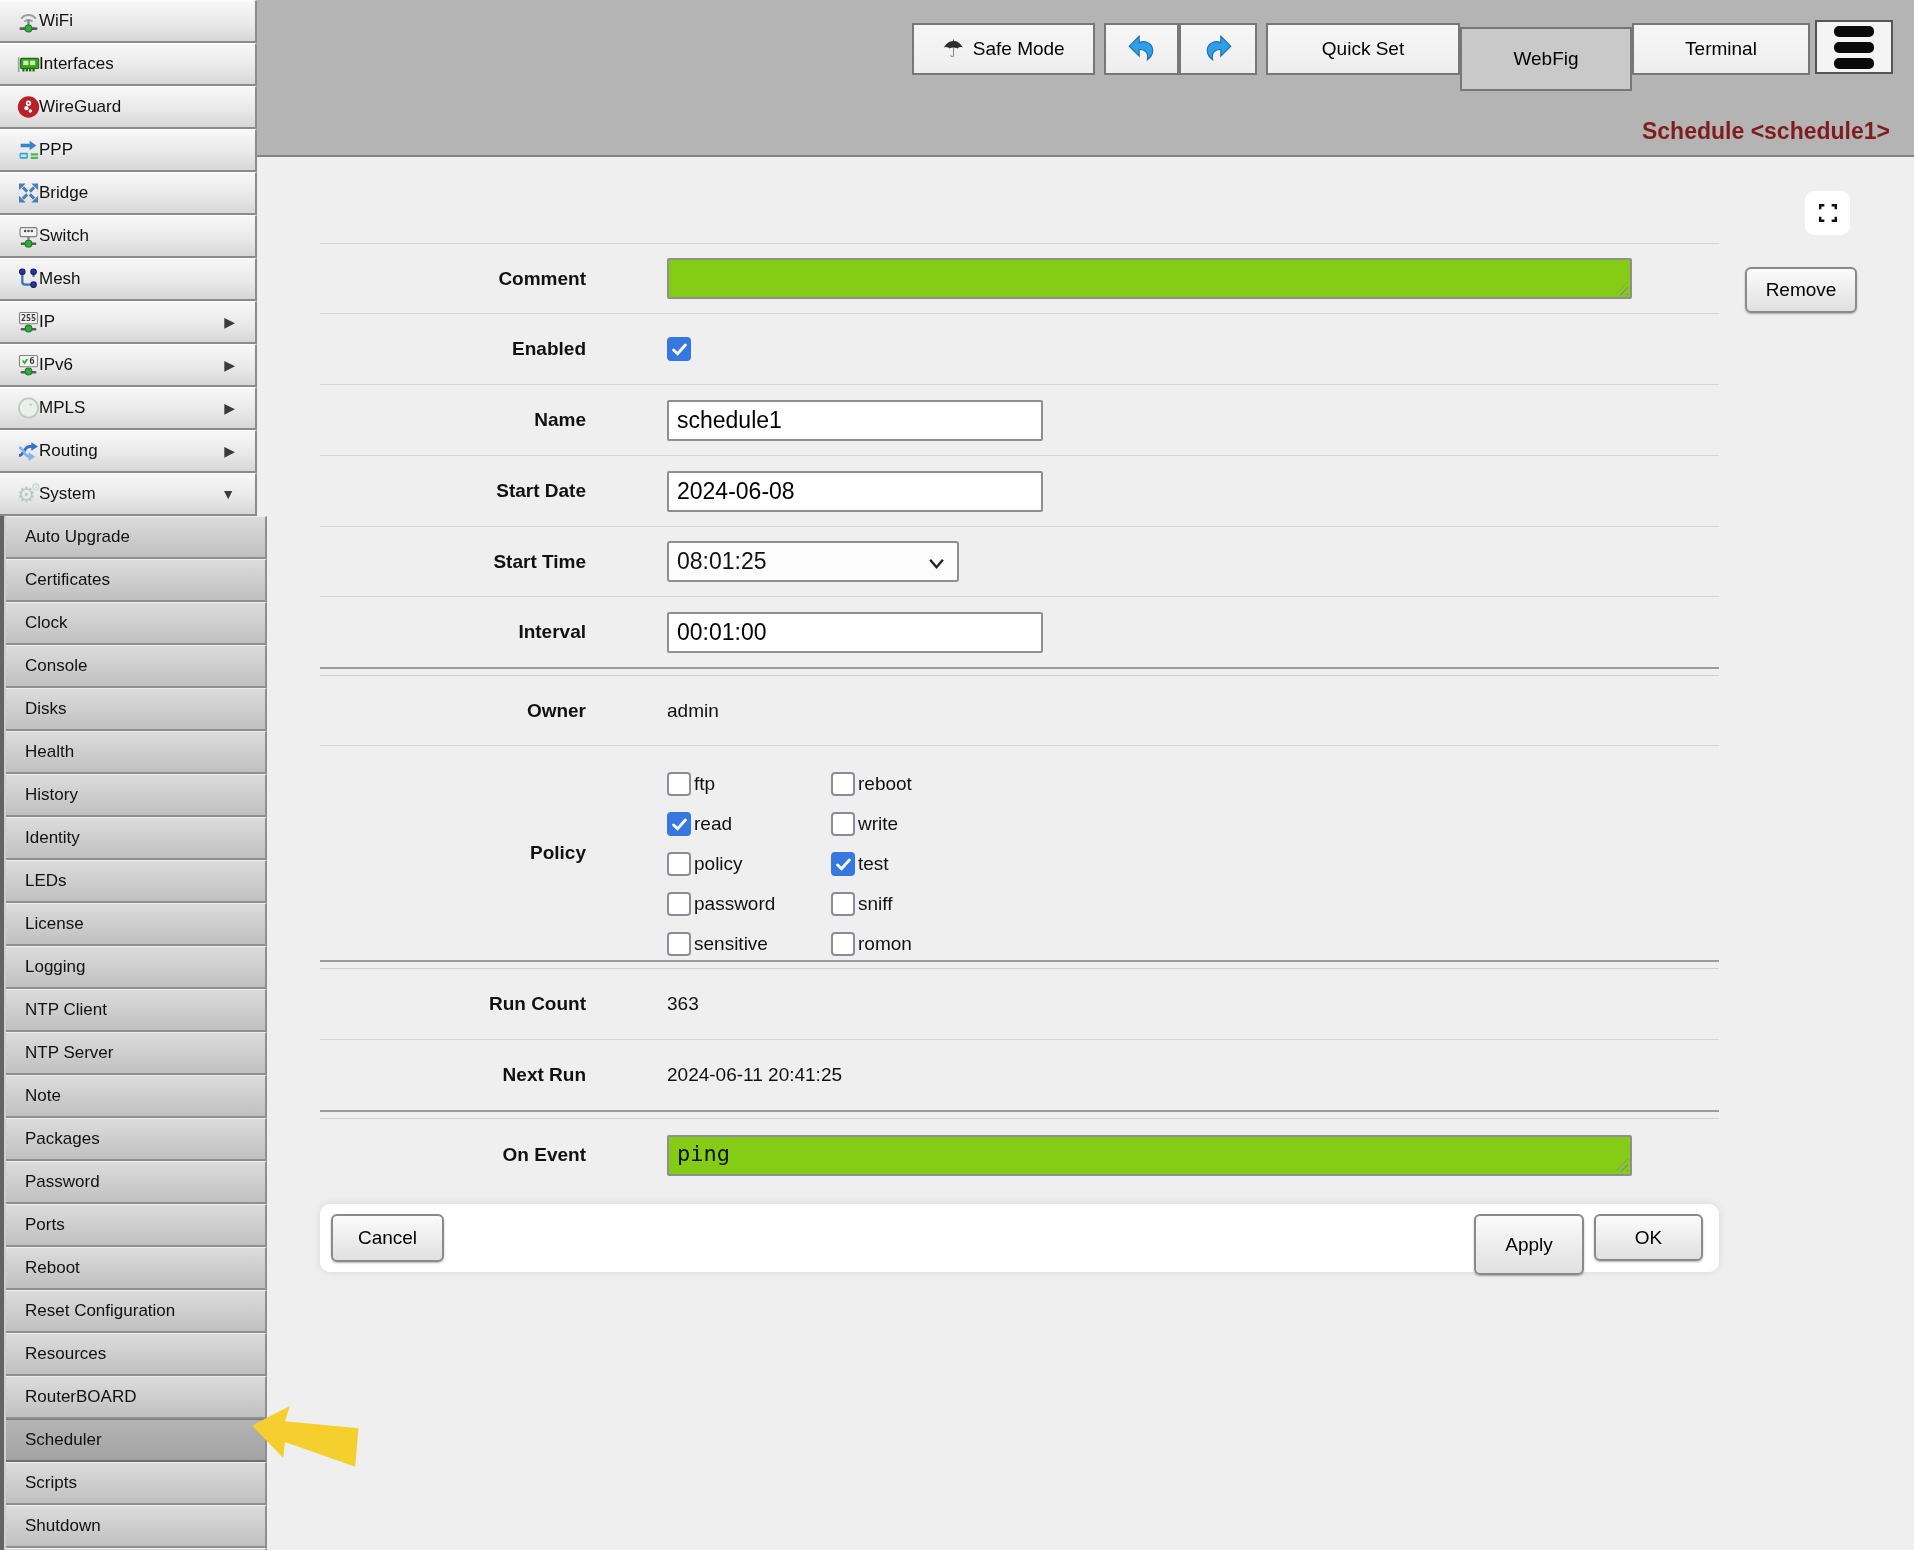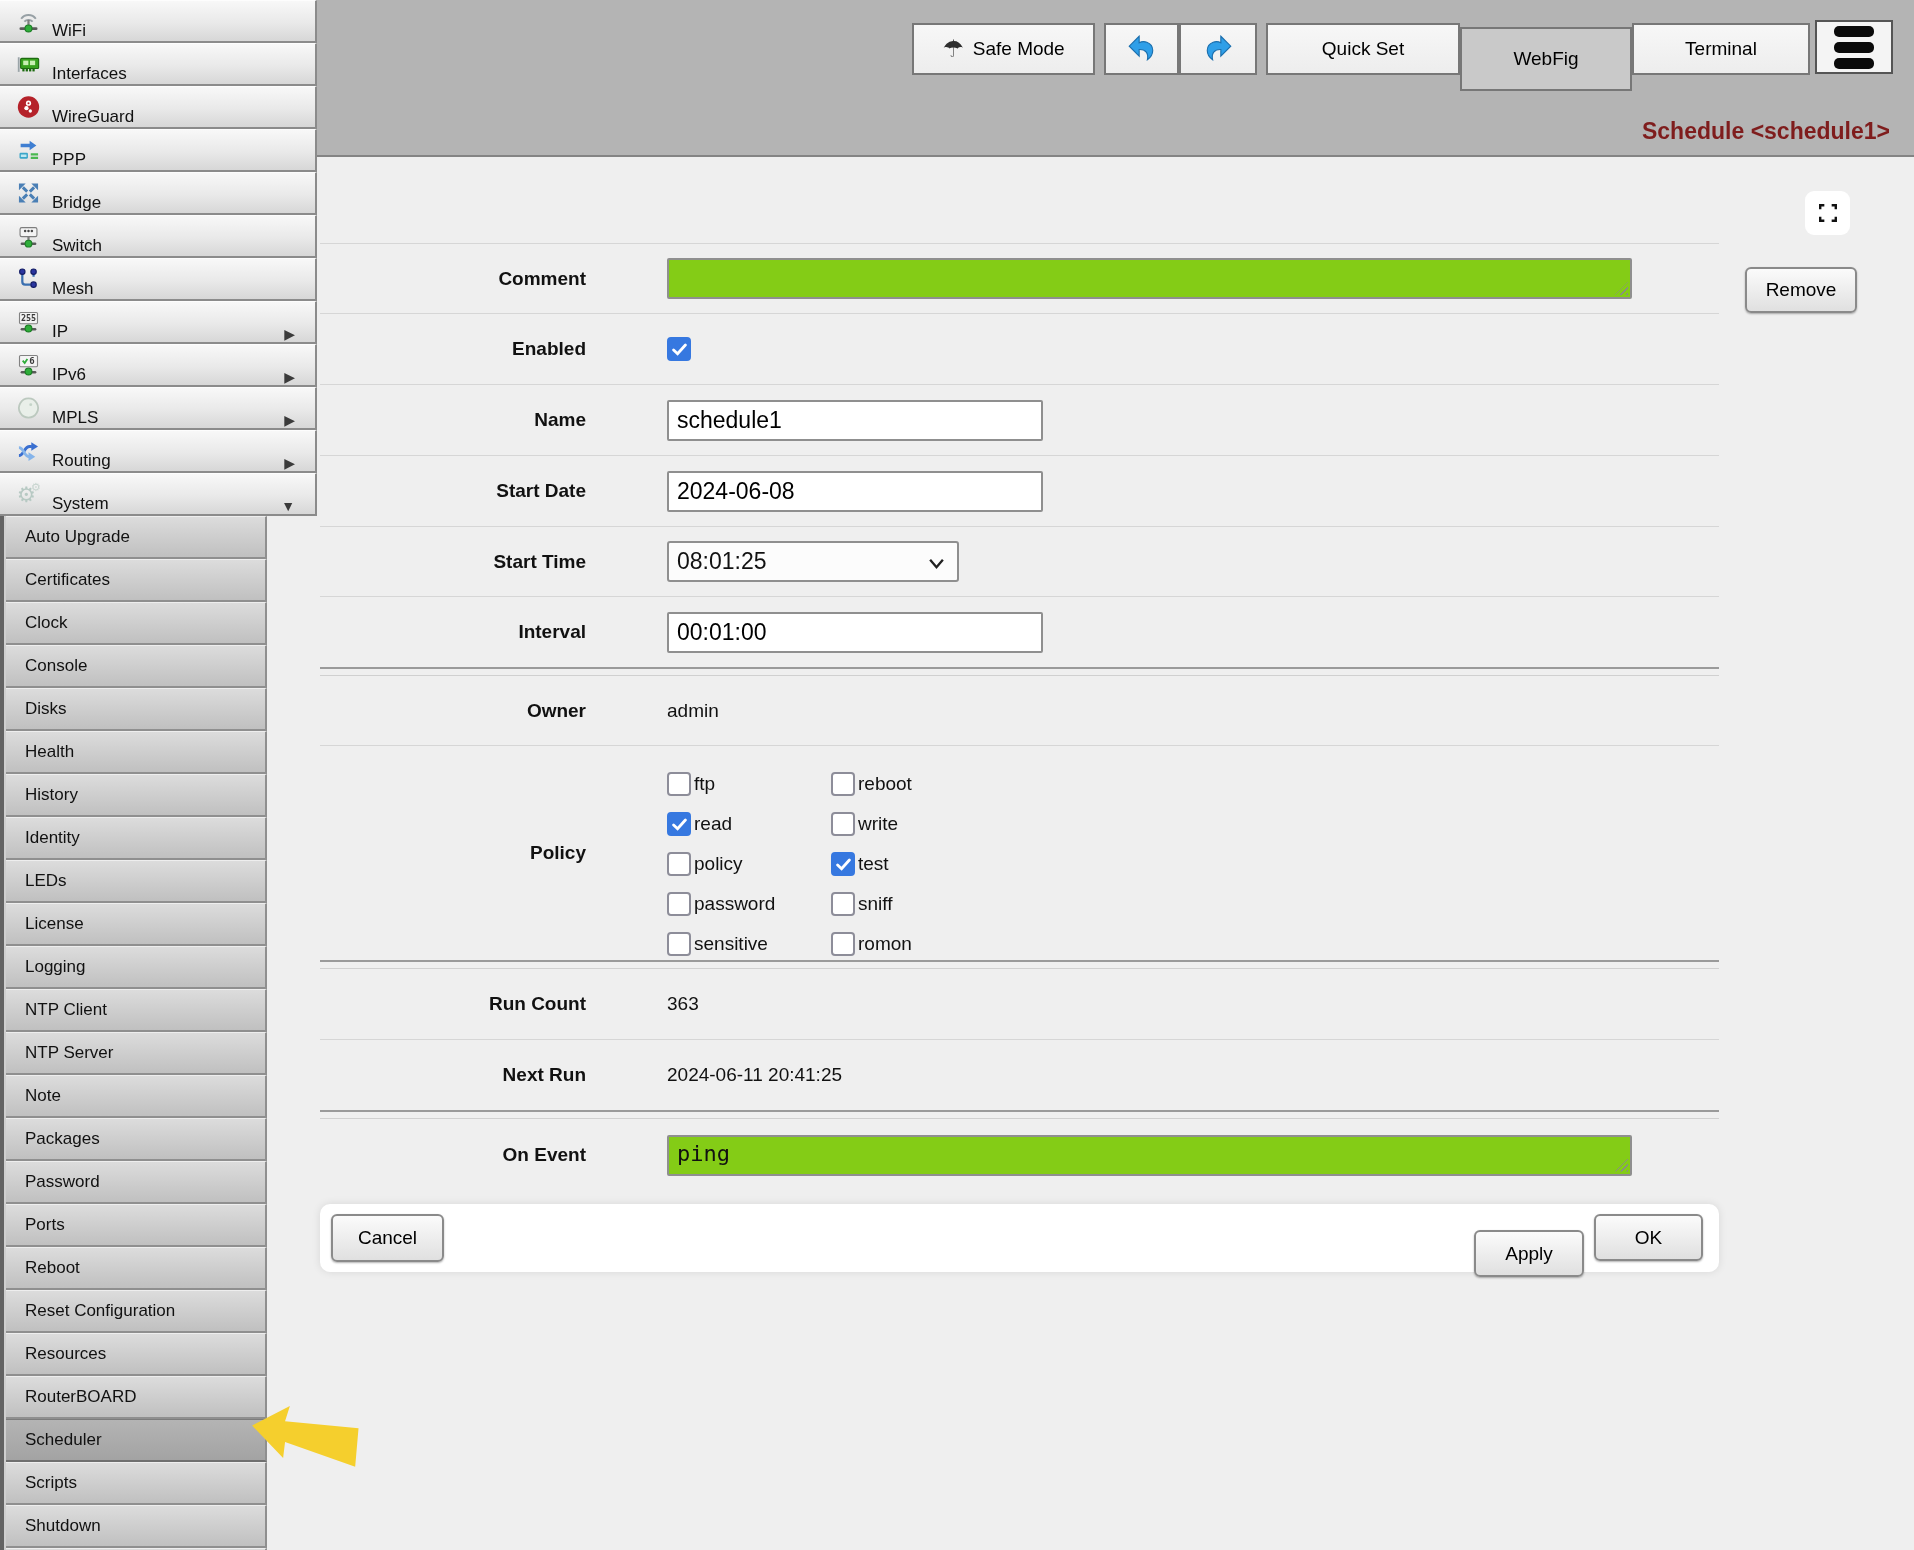--- a/index.html
+++ b/index.html
@@ -18,24 +18,24 @@
   .safe{left:912px;top:23px;width:183px;height:52px;gap:9px;}
   .undo{left:1104px;top:23px;width:75px;height:52px;}
   .redo{left:1179px;top:23px;width:78px;height:52px;}
   .quick{left:1266px;top:23px;width:194px;height:52px;}
   .webfig{left:1460px;top:27px;width:172px;height:64px;align-items:center;}
   .term{left:1632px;top:23px;width:178px;height:52px;}
   .burger{left:1815px;top:20px;width:78px;height:54px;background:#f4f4f4;border:2px solid #555;flex-direction:column;gap:5px;}
   .burger i{display:block;width:40px;height:11px;border-radius:5px;background:#0a0a0a;}
   
   .sidebar{position:absolute;left:0;top:0;width:273px;z-index:2;}
-  .nav-item{position:relative;box-sizing:border-box;height:43px;width:317px;
+  .nav-item{position:relative;box-sizing:border-box;height:43px;width:257px;
     background:linear-gradient(#f8f8f8,#e9e9e9 55%,#d7d7d7);
     border-top:1px solid #fdfdfd;border-bottom:2px solid #8b8b8b;border-right:2px solid #8b8b8b;
-    display:flex;align-items:flex-end;padding-left:52px;font-size:17px;cursor:pointer;}
+    display:flex;align-items:center;padding-left:39px;font-size:17px;cursor:pointer;}
   .nav-item .nicon{position:absolute;left:15px;top:50%;transform:translateY(-50%);width:27px;height:27px;}
   .nav-item .exp{position:absolute;right:20px;font-size:14px;color:#3b3b3b;}
   .submenu{border-left:4px solid #636363;width:267px;box-sizing:border-box;background:#cfcfcf;}
   .sub-item{box-sizing:border-box;height:43px;margin-left:2px;
     background:linear-gradient(#dcdcdc,#c0c0c0);
     border-top:1px solid #eee;border-bottom:2px solid #8f8f8f;border-right:2px solid #8f8f8f;
     display:flex;align-items:center;padding-left:19px;font-size:17px;cursor:pointer;}
   .sub-item.selected{background:linear-gradient(#b4b4b4,#a3a3a3);border-top:1px solid #7c7c7c;border-bottom:2px solid #6f6f6f;}
   
   .content{position:absolute;left:273px;top:157px;width:1641px;height:1393px;background:#efefef;z-index:1;}
@@ -72,21 +72,21 @@
   
   .policy-grid{margin-left:81px;padding:22px 0 0 0;display:flex;gap:8px;}
   .pcol{display:flex;flex-direction:column;width:156px;}
   .pcol.second{width:auto;}
   .pitem{height:40px;display:flex;align-items:center;}
   .pitem span.plabel{font-size:19px;margin-left:3px;}
   
   .footer{position:absolute;left:47px;top:1047px;width:1399px;height:68px;background:#fff;border-radius:10px;
     box-shadow:0 0 8px rgba(0,0,0,.10);}
   .cancel-btn{position:absolute;left:11px;top:10px;width:113px;height:48px;}
-  .apply-btn{position:absolute;left:1154px;top:10px;width:110px;height:47px;margin-top:16px;}
+  .apply-btn{position:absolute;left:1154px;top:10px;width:110px;height:61px;}
   .ok-btn{position:absolute;left:1274px;top:10px;width:109px;height:47px;}
   
   .pointer{position:absolute;left:250px;top:1396px;z-index:5;pointer-events:none;}
   .umb{font-size:24px;line-height:1;color:#2e2e2e;font-family:"DejaVu Sans",sans-serif;}
 </style>
 </head>
 <body>
 
 <div class="header">
   <div class="tbtn safe">

